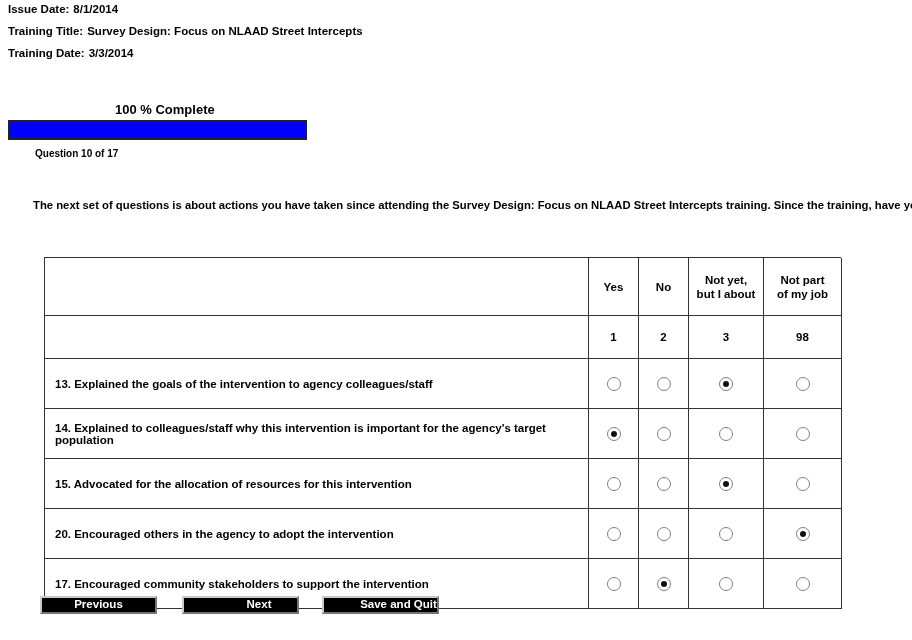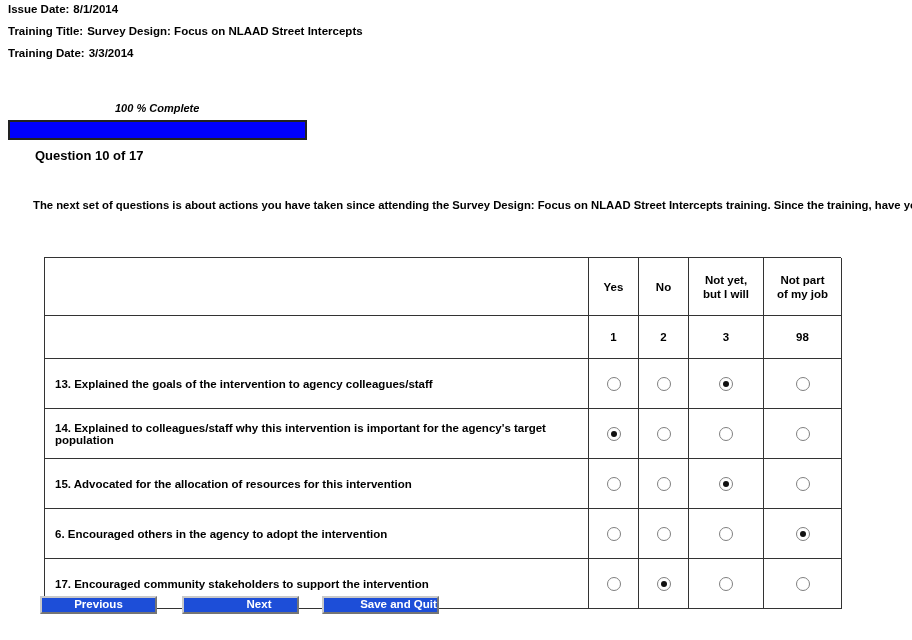--- a/index.html
+++ b/index.html
@@ -14,29 +14,29 @@
   .page { position: relative; width: 912px; height: 558px; }
 
   
   .meta-line { position: absolute; left: 8px; font-size: 11.5px; white-space: nowrap; }
   .meta-issue    { top: 3px; }
   .meta-title    { top: 25px; }
   .meta-date     { top: 47px; }
   .meta-line .lbl { margin-right: 4px; }
 
   
-  .progress-label { position: absolute; left: 115px; top: 102px; font-size: 11px; font-style: italic; }
+  .progress-label { position: absolute; left: 115px; top: 102px; font-size: 13px; }
   .progress-track {
     position: absolute; left: 8px; top: 120px;
     width: 299px; height: 20px;
     border: 2px solid #222222;
     background: #ffffff;
   }
   .progress-fill { height: 100%; background: #0000ff; width: 100%; }
-  .question-counter { position: absolute; left: 35px; top: 148px; font-size: 13px; }
+  .question-counter { position: absolute; left: 35px; top: 148px; font-size: 10px; }
 
   
   .instruction {
     position: absolute; left: 33px; top: 199px; width: 868px;
     font-size: 11.3px; line-height: 13px; white-space: nowrap;
   }
 
   
   .matrix {
     position: absolute; left: 44px; top: 229px;
@@ -72,21 +72,21 @@
     content: "";
     width: 6px; height: 6px;
     border-radius: 50%;
     background: #111111;
   }
 
   
   .btn {
     position: absolute; top: 596px;
     width: 117px; height: 18px;
-    background: #1d4ed8;
+    background: #000000;
     border: 2px outset #c9c9c9;
     color: #ffffff;
     font-family: "Liberation Sans", sans-serif;
     font-weight: bold;
     font-size: 11.5px;
     display: flex; align-items: center; justify-content: center;
     cursor: pointer;
     line-height: 1;
   }
   .btn-previous { left: 40px; }
@@ -115,21 +115,21 @@
   <div class="question-counter">Question 10 of 17</div>
 
   <div class="instruction">The next set of questions is about actions you have taken since attending the Survey Design: Focus on NLAAD Street Intercepts training. Since the training, have you:</div>
 
   <div class="matrix">
 
     <div class="cell head qtext"></div>
     <div class="cell head">Yes</div>
     <div class="cell head">No</div>
     <div class="cell head">Not yet,
-but I will</div>
+but I about</div>
     <div class="cell head">Not part
 of my job</div>
 
     <div class="cell code qtext"></div>
     <div class="cell code">1</div>
     <div class="cell code">2</div>
     <div class="cell code">3</div>
     <div class="cell code">98</div>
 
     <div style="display: contents;">
@@ -171,21 +171,21 @@
           <span class="radio"></span>
         </div>
       <div class="cell body">
           <span class="radio checked"></span>
         </div>
       <div class="cell body">
           <span class="radio"></span>
         </div>
     </div>
     <div style="display: contents;">
-      <div class="cell body qtext">6. Encouraged others in the agency to adopt the intervention</div>
+      <div class="cell body qtext">20. Encouraged others in the agency to adopt the intervention</div>
       <div class="cell body">
           <span class="radio"></span>
         </div>
       <div class="cell body">
           <span class="radio"></span>
         </div>
       <div class="cell body">
           <span class="radio"></span>
         </div>
       <div class="cell body">

